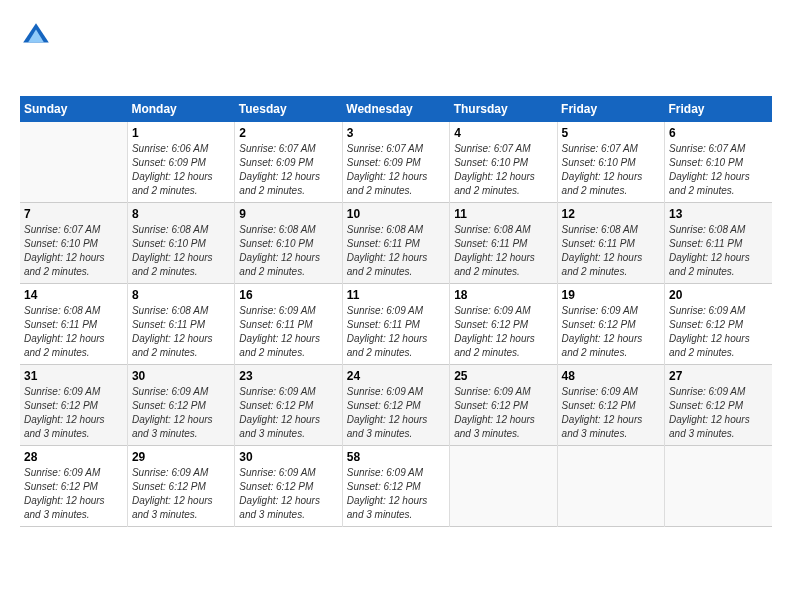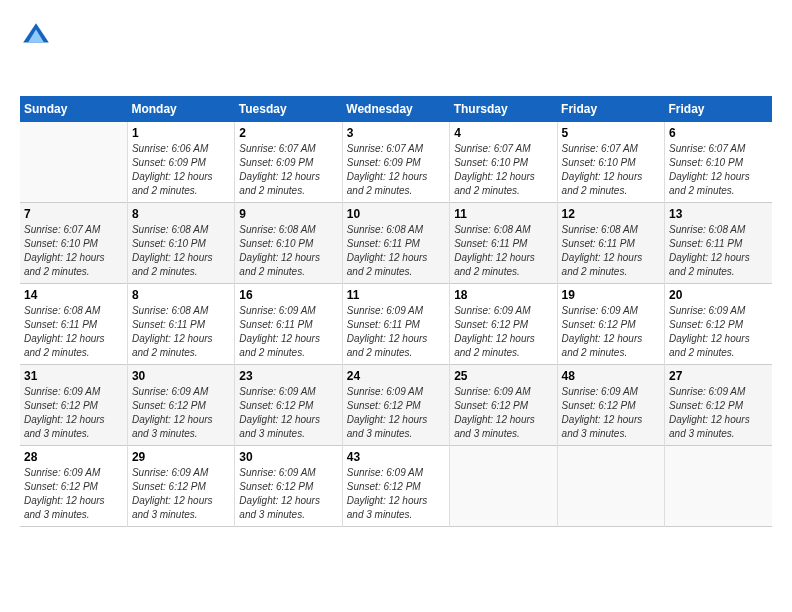--- a/index.html
+++ b/index.html
@@ -336,21 +336,21 @@
 and 3 minutes.</div>
         </td>
         <td>
           <span class="day-num">30</span>
           <div class="day-info" style="white-space: pre-line;">Sunrise: 6:09 AM
 Sunset: 6:12 PM
 Daylight: 12 hours
 and 3 minutes.</div>
         </td>
         <td>
-          <span class="day-num">43</span>
+          <span class="day-num">58</span>
           <div class="day-info" style="white-space: pre-line;">Sunrise: 6:09 AM
 Sunset: 6:12 PM
 Daylight: 12 hours
 and 3 minutes.</div>
         </td>
         <td class="empty-cell"></td>
         <td class="empty-cell"></td>
         <td class="empty-cell"></td>
       </tr>
     </tbody>

